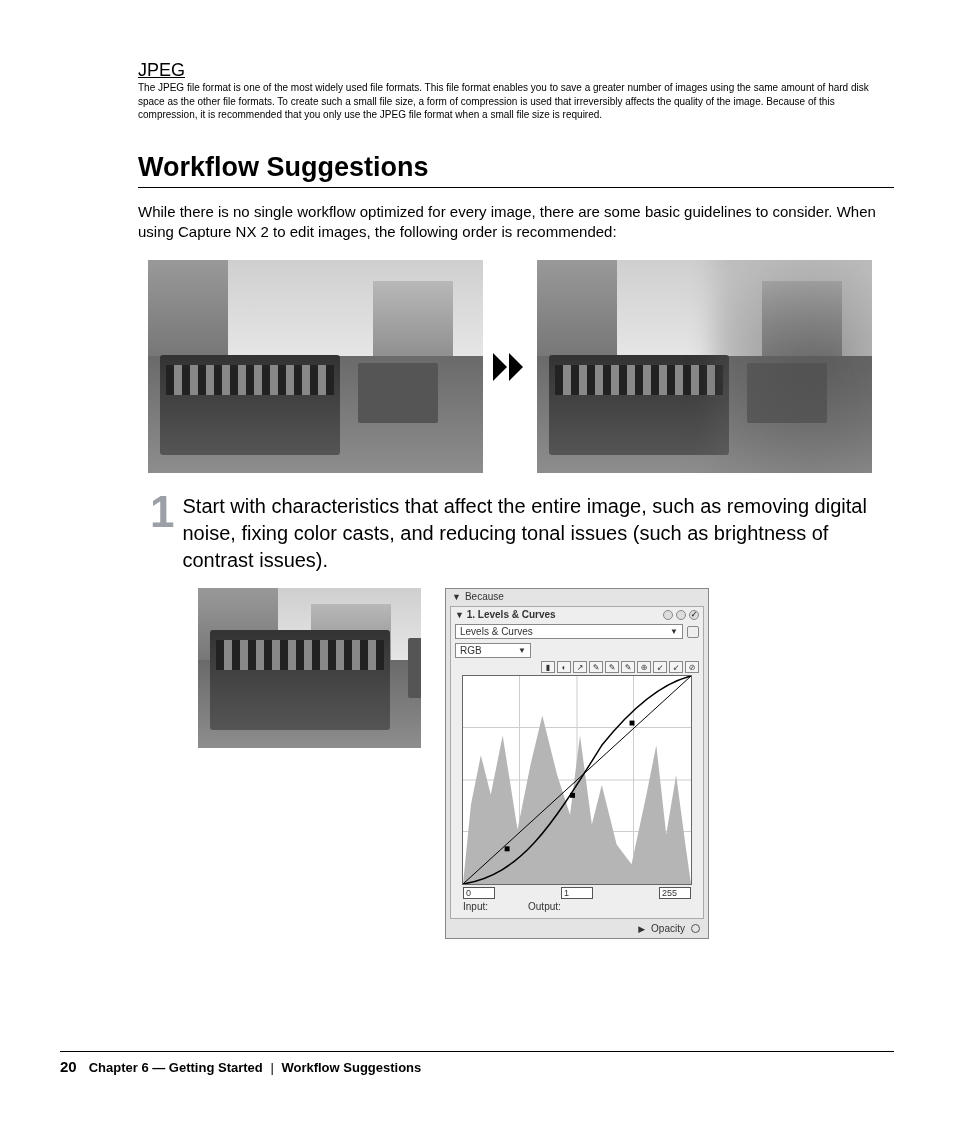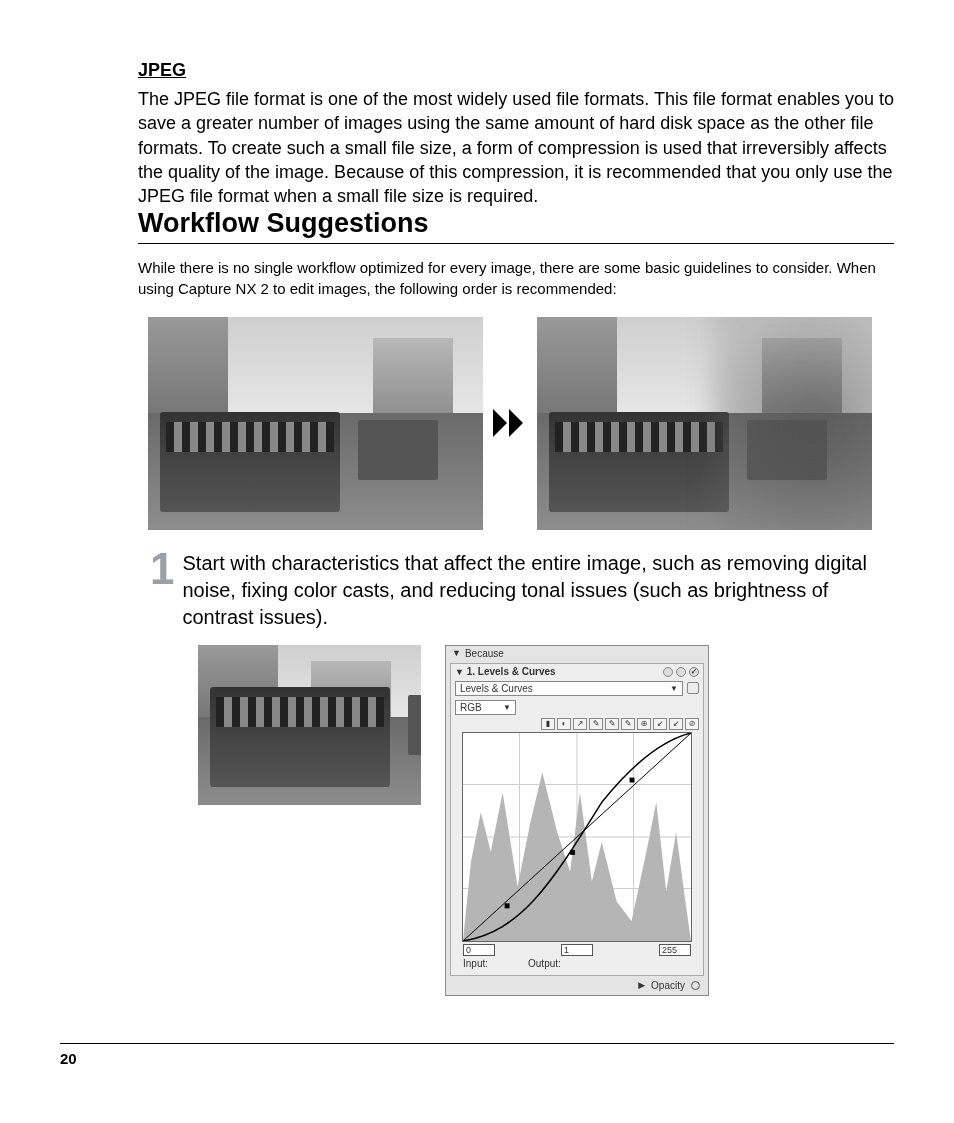--- a/index.html
+++ b/index.html
@@ -6,28 +6,29 @@
   body {
     width: 954px;
     height: 1123px;
     background: #fff;
     font-family: "Myriad Pro", "Segoe UI", Arial, sans-serif;
     color: #000;
     position: relative;
     padding: 60px 60px 0 138px;
   }
   .jpeg-heading {
-    font-weight: 700;
+    font-weight: 400;
     font-size: 18px;
     text-decoration: underline;
-    margin-bottom: 6px;
+    margin-bottom: 0;
   }
   .body-text {
-    font-size: 18px;
+    font-size: 10px;
     line-height: 1.35;
+    margin-bottom: 30px;
   }
   .section-heading {
     font-weight: 700;
     font-size: 27px;
     border-bottom: 1px solid #000;
     padding-bottom: 4px;
     margin-bottom: 14px;
   }
   .intro-text {
     font-size: 15px;
@@ -121,21 +122,21 @@
   }
   .mini-icons { display:flex; gap:3px; }
   .mini-icons span { width:10px; height:10px; border:1px solid #888; border-radius:50%; background:#ddd; }
   .checkbox { width:10px; height:10px; border:1px solid #555; background:#fff; display:inline-flex; align-items:center; justify-content:center; font-size:8px; line-height:1;}
   .dropdown {
     display:flex; justify-content:space-between; align-items:center;
     border:1px solid #888; background:#fff; padding:1px 4px; margin:2px 0;
     font-size:10px;
   }
   .dropdown .dd-arrow { font-size:8px; }
-  .dropdown.small { width:61px; }
+  .dropdown.small { width:76px; }
   .dd-row { display:flex; align-items:center; gap:4px; }
   .tool-row {
     display:flex; gap:2px; justify-content:flex-end; margin:3px 0 2px;
   }
   .tool-row span {
     width:14px; height:12px; border:1px solid #888; background:#f4f4f4;
     display:inline-flex; align-items:center; justify-content:center; font-size:8px;
   }
   .histogram {
     position:relative; width:230px; height:210px; background:#fff; border:1px solid #666; margin:2px auto;
@@ -144,21 +145,21 @@
   .io-row { display:flex; gap:4px; margin:2px 8px; align-items:center; }
   .io-box { width:32px; height:12px; border:1px solid #555; background:#fff; font-size:9px; padding-left:2px; line-height:11px;}
   .io-row .spacer { flex:1; }
   .labels-row { display:flex; gap:40px; margin:0 8px 4px; font-size:10px;}
   .opacity-row { display:flex; justify-content:flex-end; align-items:center; gap:6px; padding:2px 8px 4px; font-size:10px;}
   .opacity-row .radio { width:9px; height:9px; border:1px solid #555; border-radius:50%; }
   .footer {
     position: absolute;
     left: 60px;
     right: 60px;
-    bottom: 56px;
+    bottom: 48px;
     border-top: 1px solid #000;
     padding-top: 6px;
     display: flex;
     align-items: baseline;
     gap: 12px;
     font-size: 13px;
   }
   .footer .pg { font-weight:700; font-size:15px; }
   .footer .sep { margin: 0 4px; }
 </style>
@@ -283,13 +284,18 @@
     <div class="opacity-row">
       <span class="tri">▶</span>
       <span>Opacity</span>
       <span class="radio"></span>
     </div>
   </div>
 </div>
 
 <div class="footer">
   <span class="pg">20</span>
+  <span>
+    <b>Chapter 6 — Getting Started</b>
+    <span class="sep">|</span>
+    <b>Workflow Suggestions</b>
+  </span>
 </div>
 
 </body></html>

